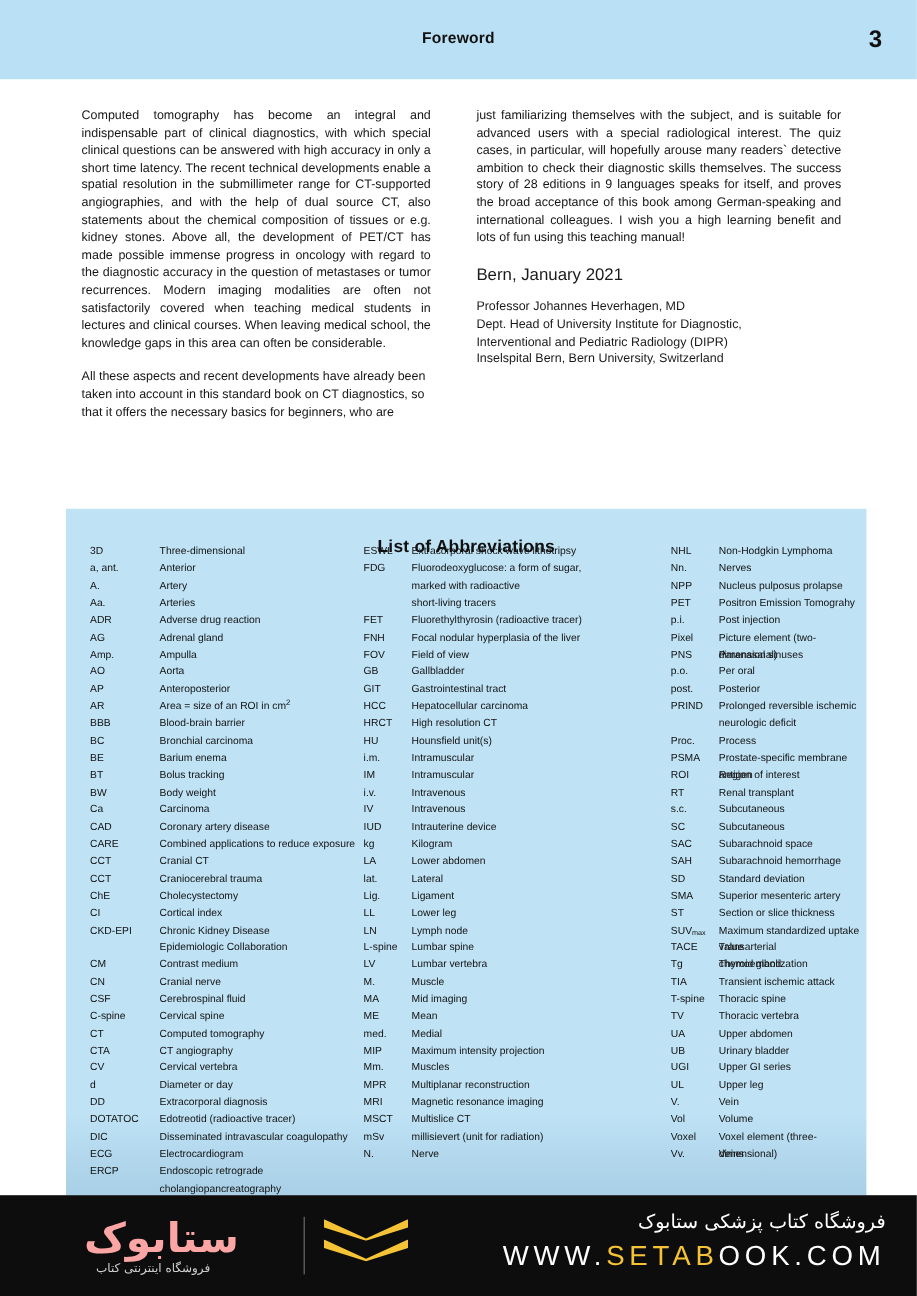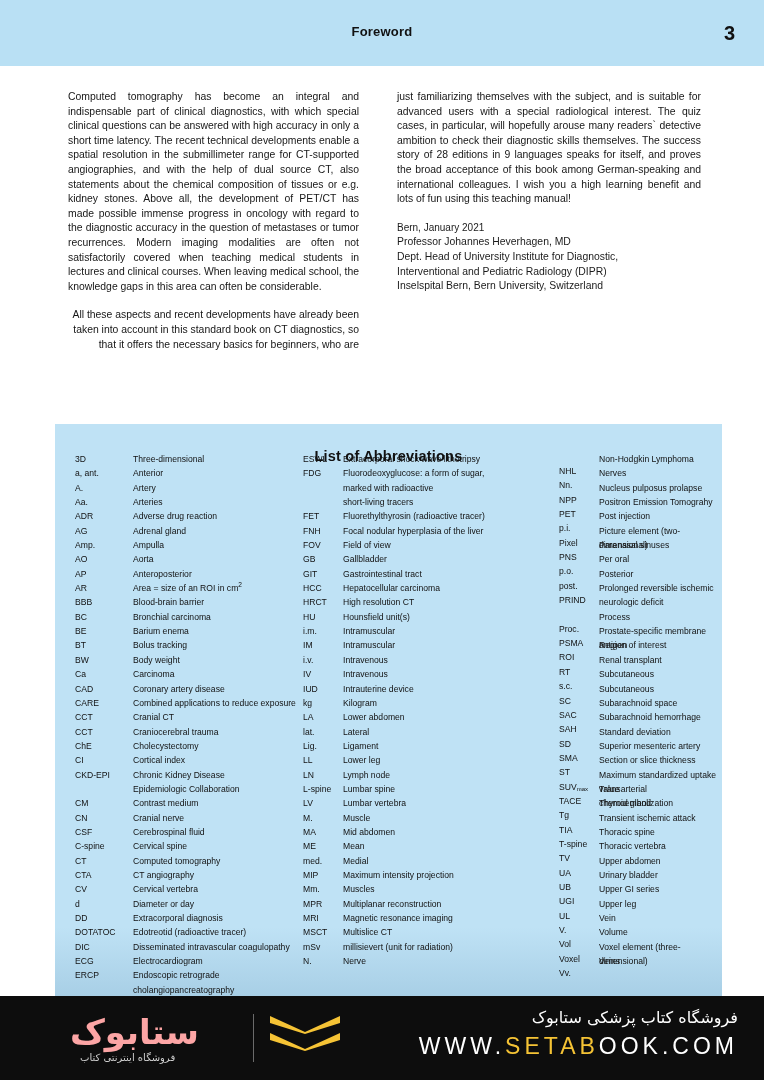--- a/index.html
+++ b/index.html
@@ -35,24 +35,24 @@
   }
   .col-left  { position:absolute; left:0;   top:0; width:291px; }
   .col-right { position:absolute; left:329px; top:0; width:304px; }
 
   .para {
     font-size:10.4px; line-height:14.6px;
     text-align:justify; text-justify:inter-word;
     margin:0 0 14px 0; color:#161616;
     hyphens:none;
   }
-  .para.nojust { text-align:right; }
+  .para.nojust { text-align:left; }
 
   .signature-block { margin-top:2px; }
-  .sig-date { font-size:10px; line-height:14.6px; margin:0 0 0 0; }
+  .sig-date { font-size:14px; line-height:14.6px; margin:0 0 14px 0; }
   .sig-line { font-size:10.4px; line-height:14.6px; margin:0; }
 
   
   .abbrev-panel {
     position:absolute; left:55px; top:424px; width:667px; height:572px;
     background:linear-gradient(180deg,#bfe2f5 0%,#bfe2f5 88%,#a8cfe6 100%);
     overflow:hidden;
   }
   .abbrev-title {
     text-align:center; font-size:14.5px; font-weight:bold;
@@ -71,21 +71,21 @@
   .ab-key {
     font-size:8.6px; line-height:14.35px; color:#111;
     white-space:nowrap; flex:none;
   }
   .ab-val {
     font-size:8.6px; line-height:14.35px; color:#111;
     white-space:nowrap;
   }
   .ab-col-1 .ab-key { width:58px; }
   .ab-col-2 .ab-key { width:40px; }
-  .ab-col-3 .ab-key { width:40px;margin-top:12px; }
+  .ab-col-3 .ab-key { width:40px; }
   .ab-col-3 .ab-val { white-space:normal; }
 
   sup.sq { font-size:6.6px; vertical-align:super; line-height:0; }
   sub.sub { font-size:6px; vertical-align:-0.18em; line-height:0; }
 
   
   .footer-banner {
     position:absolute; left:0; top:996px; width:764px; height:84px;
     background:#0d0d0d;
   }
@@ -411,21 +411,21 @@
           <div class="ab-row">
             <div class="ab-key">LV</div>
             <div class="ab-val">Lumbar vertebra</div>
           </div>
           <div class="ab-row">
             <div class="ab-key">M.</div>
             <div class="ab-val">Muscle</div>
           </div>
           <div class="ab-row">
             <div class="ab-key">MA</div>
-            <div class="ab-val">Mid abdomen</div>
+            <div class="ab-val">Mid imaging</div>
           </div>
           <div class="ab-row">
             <div class="ab-key">ME</div>
             <div class="ab-val">Mean</div>
           </div>
           <div class="ab-row">
             <div class="ab-key">med.</div>
             <div class="ab-val">Medial</div>
           </div>
           <div class="ab-row">

